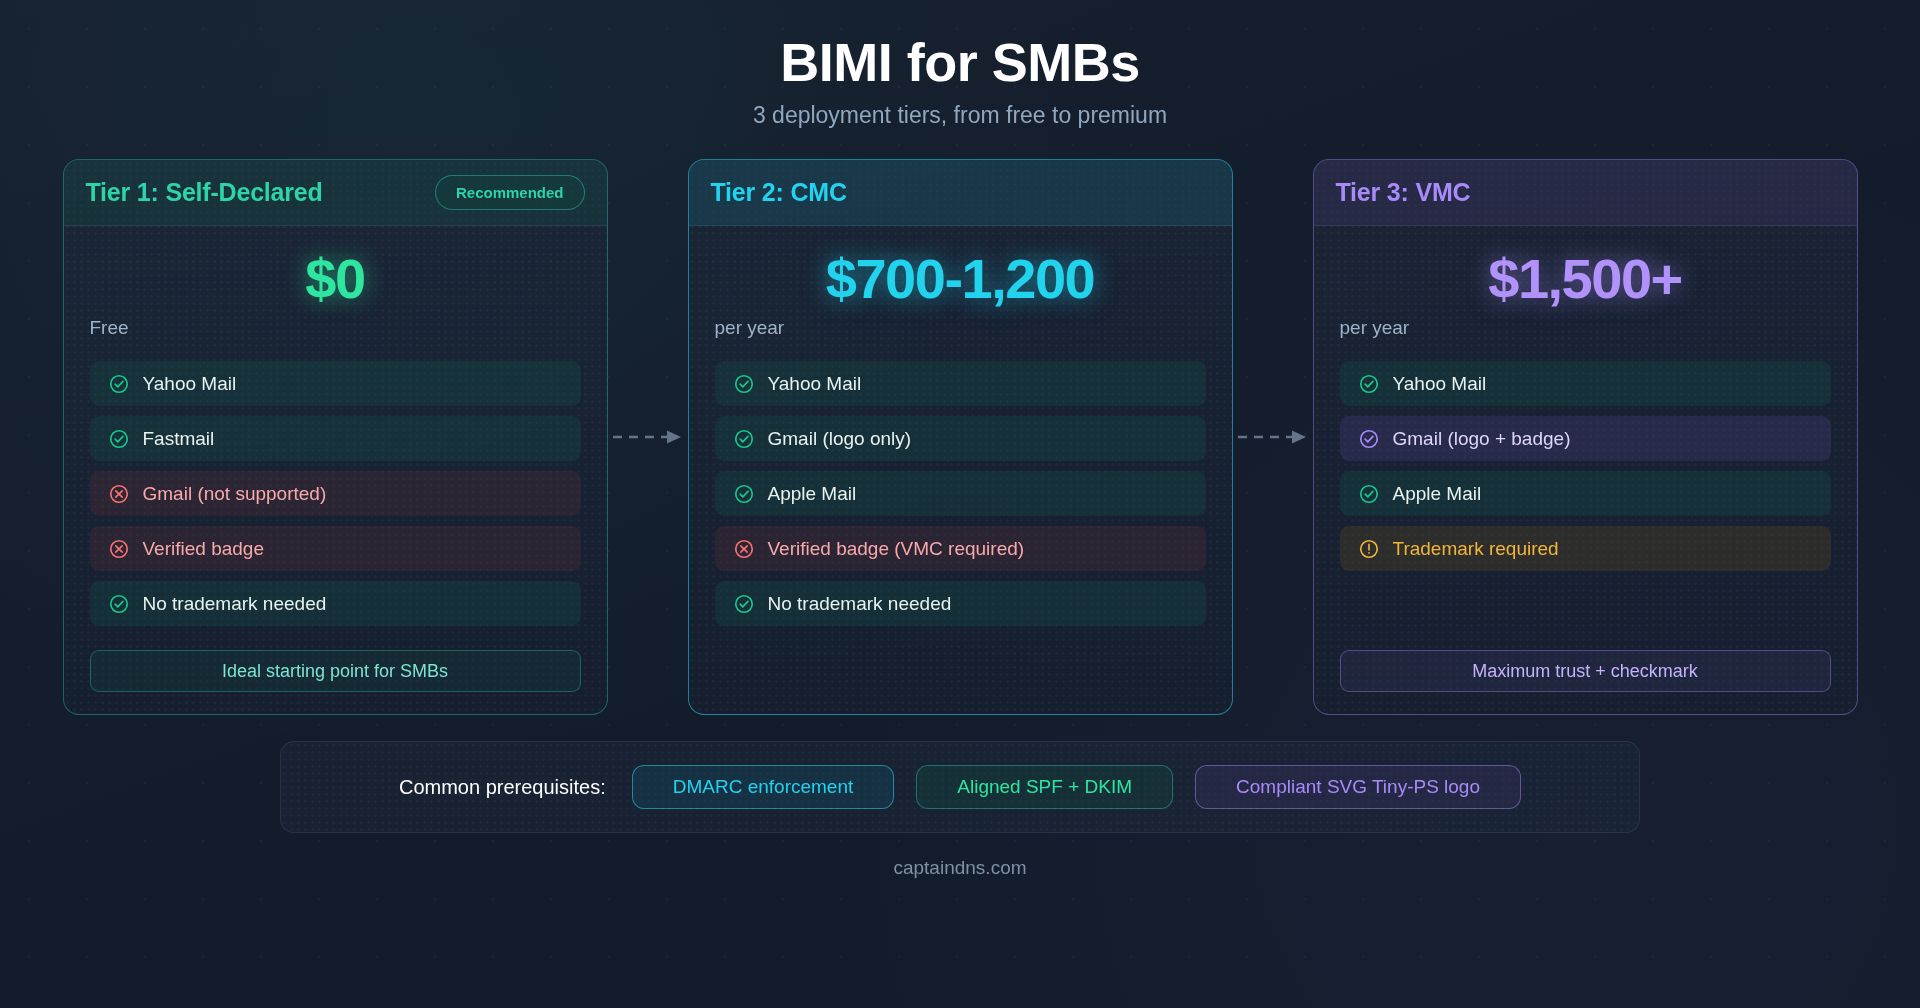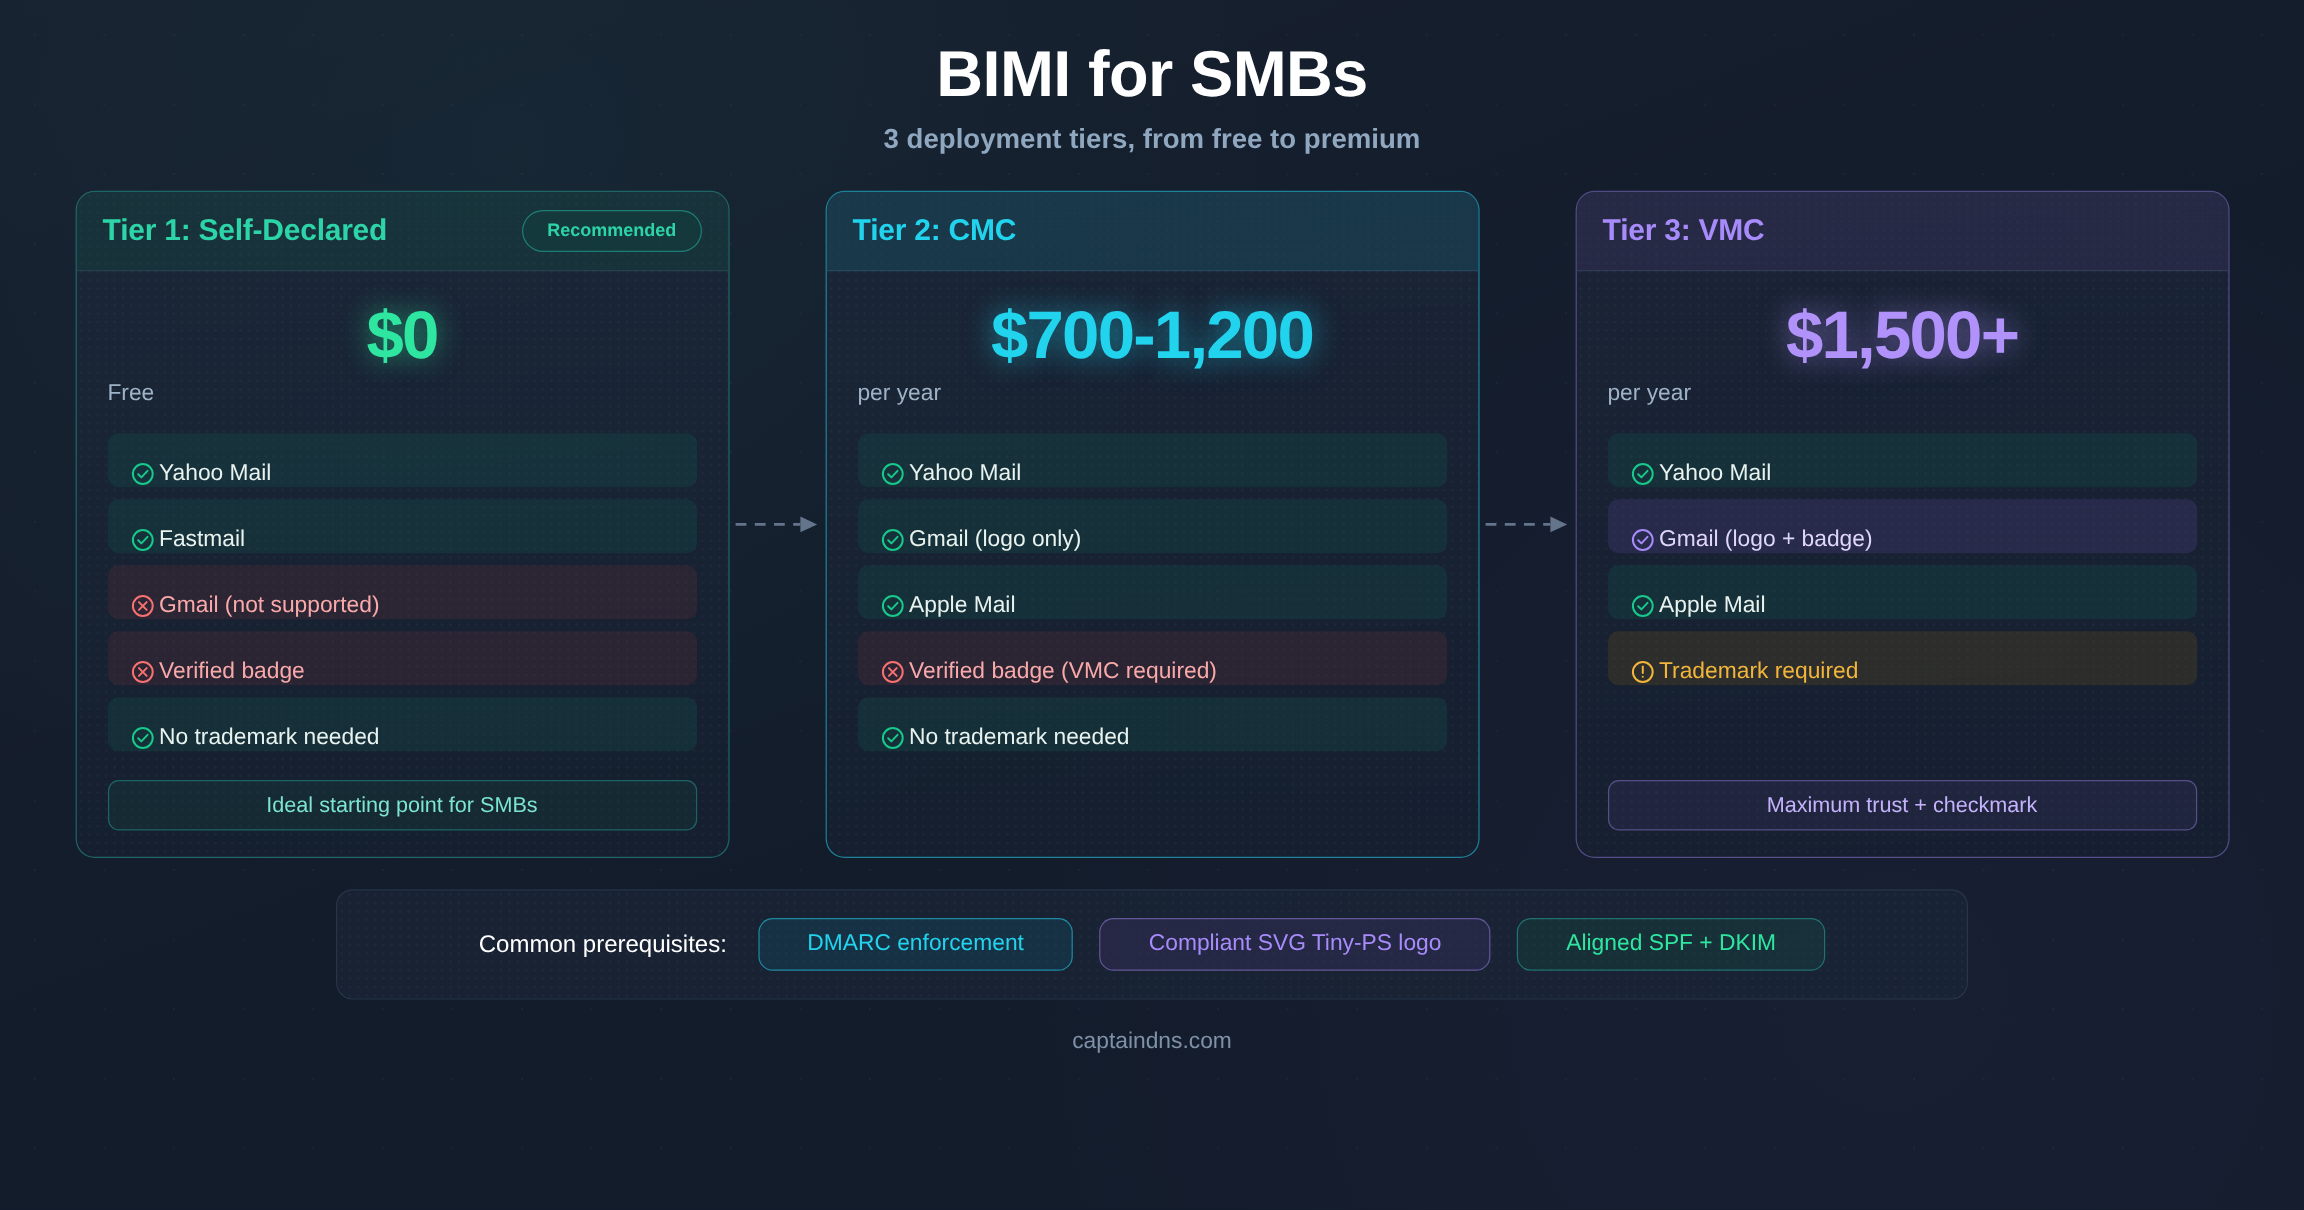--- a/index.html
+++ b/index.html
@@ -52,21 +52,21 @@
     font-size: 54px;
     font-weight: bold;
     letter-spacing: -0.5px;
     color: #ffffff;
     line-height: 1.12;
   }
   .subtitle {
     margin-top: 10px;
     font-size: 23px;
     color: #90a7c0;
-    font-weight: 700;
+    font-weight: 400;
   }
 
   
   .tiers {
     margin-top: 30px;
     display: flex;
     align-items: stretch;
     justify-content: center;
     gap: 0;
   }
@@ -155,22 +155,22 @@
     margin-top: 22px;
     display: flex;
     flex-direction: column;
     gap: 10px;
   }
 
   .feature {
     height: 45px;
     border-radius: 9px;
     display: flex;
-    align-items: flex-end;
-    gap: 3px;
+    align-items: center;
+    gap: 13px;
     padding: 0 18px;
     font-size: 19px;
   }
   .feature.ok      { background: rgba(20,83,76,0.30); color: #e8f2ee; }
   .feature.no      { background: rgba(98,46,56,0.28); color: #f9a9a9; }
   .feature.premium { background: rgba(79,64,133,0.30); color: #ded6fb; }
   .feature.warn    { background: rgba(96,76,30,0.30); color: #f2b53b; }
 
   .ficon { width: 22px; height: 22px; flex: none; display: block; }
 
@@ -452,20 +452,20 @@
             <div class="foot-btn">Maximum trust + checkmark</div>
           </div>
         </div>
       </div>
     </div>
 
   <div class="prereq">
     <div class="prereq-label">Common prerequisites:</div>
     <div id="chips" style="display:flex;gap:22px;position:relative;z-index:2;">
         <div class="chip cyan">DMARC enforcement</div>
+        <div class="chip green">Aligned SPF + DKIM</div>
         <div class="chip purple">Compliant SVG Tiny-PS logo</div>
-        <div class="chip green">Aligned SPF + DKIM</div>
       </div>
   </div>
 
   <div class="footer">captaindns.com</div>
 
 </div>
 
 </body></html>

